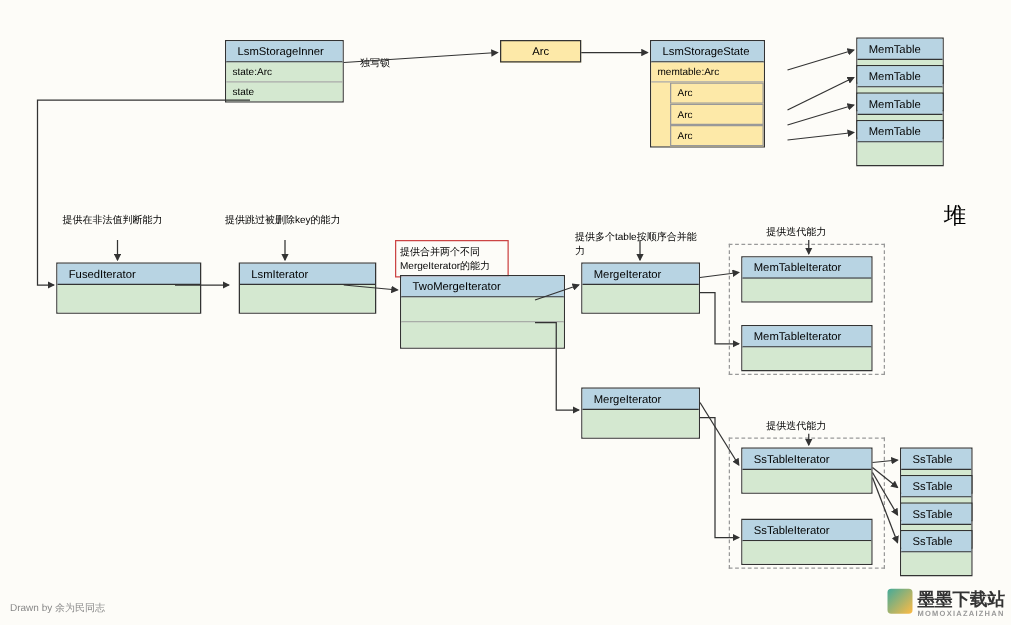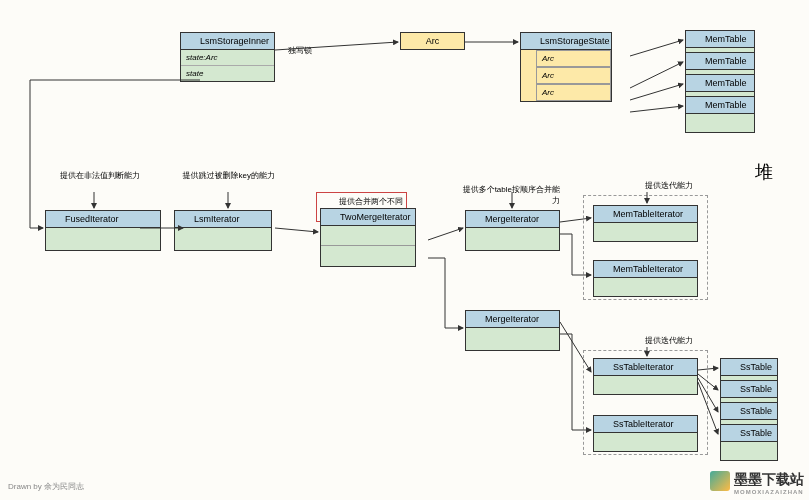--- a/index.html
+++ b/index.html
@@ -1,23 +1,23 @@
 <!DOCTYPE html>
 <html><head>
 <meta charset="utf-8">
 <style>
   * { box-sizing: border-box; margin: 0; padding: 0; }
   body { font-family: Arial, sans-serif; font-size: 9px; background: #fdfcf8; width: 809px; height: 500px; position: relative; overflow: hidden; }
   .node { position: absolute; border: 1px solid #333; }
-  .node-header { background: #b8d4e3; padding: 3px 19px; border-bottom: 1px solid #333; font-size: 9px; }
-  .node-body { background: #d4e8d0; min-height: 18px; font-style: italic; }
+  .node-header { background: #b8d4e3; padding: 3px 9px; border-bottom: 1px solid #333; font-size: 9px; }
+  .node-body { background: #d4e8d0; min-height: 18px; }
   .node-row { padding: 3px 5px; border-bottom: 1px solid #aaa; font-size: 8px; }
   .node-row:last-child { border-bottom: none; }
   .simple-yellow { background: #fde9a8; padding: 3px 5px; border: 1px solid #333; }
-  .label { position: absolute; font-size: 8px; background: transparent; text-align: right; }
+  .label { position: absolute; font-size: 8px; background: transparent; text-align: left; }
   .dashed-box { position: absolute; border: 1px dashed #999; }
   .red-border { border: 1px solid #c44 !important; }
   .footer { position: absolute; bottom: 8px; left: 8px; font-size: 8px; color: #888; }
   .watermark { position: absolute; bottom: 5px; right: 5px; font-size: 14px; font-weight: bold; color: #333; display: flex; align-items: flex-start; gap: 4px; }
   .watermark-sub { font-size: 6px; color: #999; letter-spacing: 1px; }
   .watermark-icon { width: 20px; height: 20px; background: linear-gradient(135deg, #4a9, #fb4); border-radius: 3px; }
   .big-char { position: absolute; font-size: 18px; }
   svg.connectors { position: absolute; top: 0; left: 0; width: 809px; height: 500px; pointer-events: none; }
 </style>
 </head>
@@ -31,20 +31,21 @@
   </div>
 </div>
 
 <div class="label" style="left:288px;top:45px">独写锁</div>
 
 <div class="simple-yellow" style="position:absolute;left:400px;top:32px;width:65px;text-align:center">Arc</div>
 
 <div class="node" style="left:520px;top:32px;width:92px">
   <div class="node-header">LsmStorageState</div>
   <div class="node-body yellow" style="background:#fde9a8">
+    <div class="node-row">memtable:Arc</div>
     <div class="node-row" style="margin-left:15px;border:1px solid #999;background:#fde9a8">Arc</div>
     <div class="node-row" style="margin-left:15px;border:1px solid #999;background:#fde9a8">Arc</div>
     <div class="node-row" style="margin-left:15px;border:1px solid #999;background:#fde9a8">Arc</div>
   </div>
 </div>
 
 <div class="node" style="left:685px;top:30px;width:70px">
     <div class="node-header">MemTable</div>
     <div class="node-body" style="height:6px"></div>
   </div>
@@ -67,25 +68,25 @@
 <div class="label" style="left:180px;top:170px;width:95px">提供跳过被删除key的能力</div>
 <div class="label red-border" style="left:316px;top:192px;width:91px;padding:3px;border:1px solid #c44">提供合并两个不同MergeIterator的能力</div>
 <div class="label" style="left:460px;top:184px;width:100px">提供多个table按顺序合并能力</div>
 <div class="label" style="left:613px;top:180px;width:80px">提供迭代能力</div>
 <div class="label" style="left:613px;top:335px;width:80px">提供迭代能力</div>
 
 <div class="node" style="left:45px;top:210px;width:116px">
     <div class="node-header">FusedIterator</div>
     <div class="node-body" style="height:22px"></div>
   </div>
-<div class="node" style="left:174px;top:210px;width:98px">
+<div class="node" style="left:191px;top:210px;width:110px">
     <div class="node-header">LsmIterator</div>
     <div class="node-body" style="height:22px"></div>
   </div>
-<div class="node" style="left:320px;top:208px;width:96px">
+<div class="node" style="left:320px;top:220px;width:132px">
     <div class="node-header">TwoMergeIterator</div>
     <div class="node-body" style="height:20px;border-bottom:1px solid #999"></div>
     <div class="node-body" style="height:20px"></div>
   </div>
 <div class="node" style="left:465px;top:210px;width:95px">
     <div class="node-header">MergeIterator</div>
     <div class="node-body" style="height:22px"></div>
   </div>
 <div class="node" style="left:465px;top:310px;width:95px">
     <div class="node-header">MergeIterator</div>

